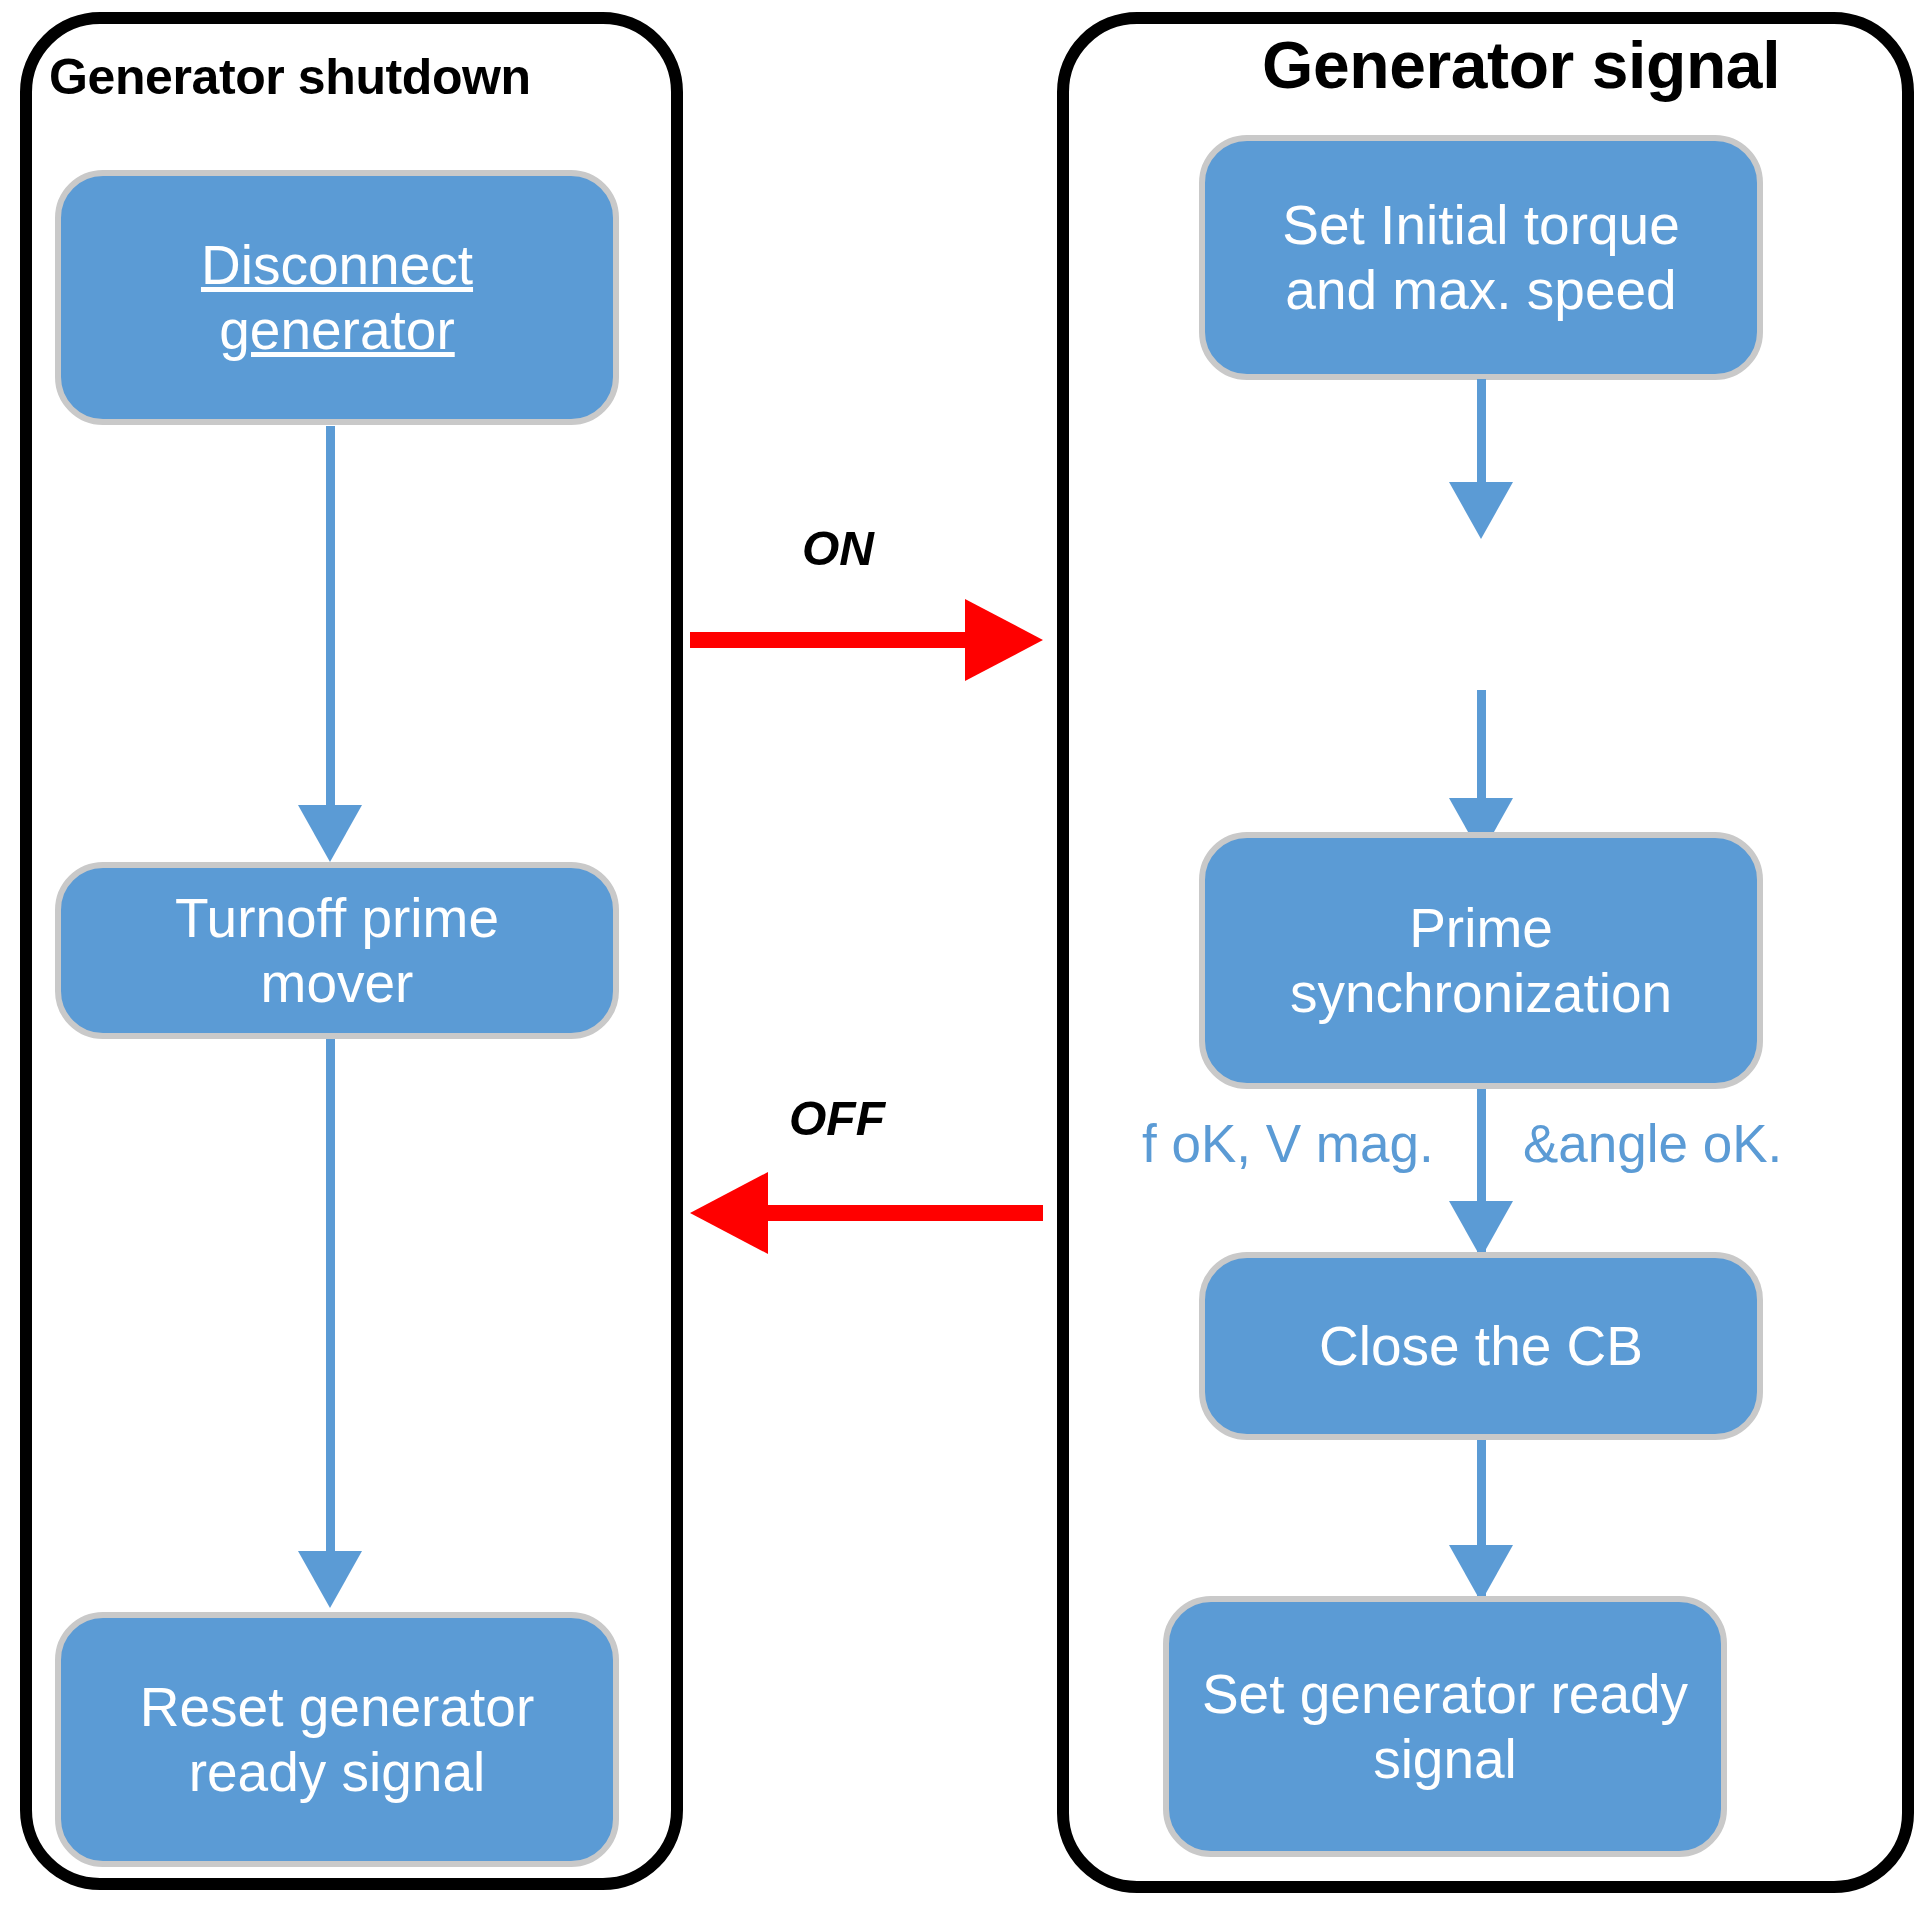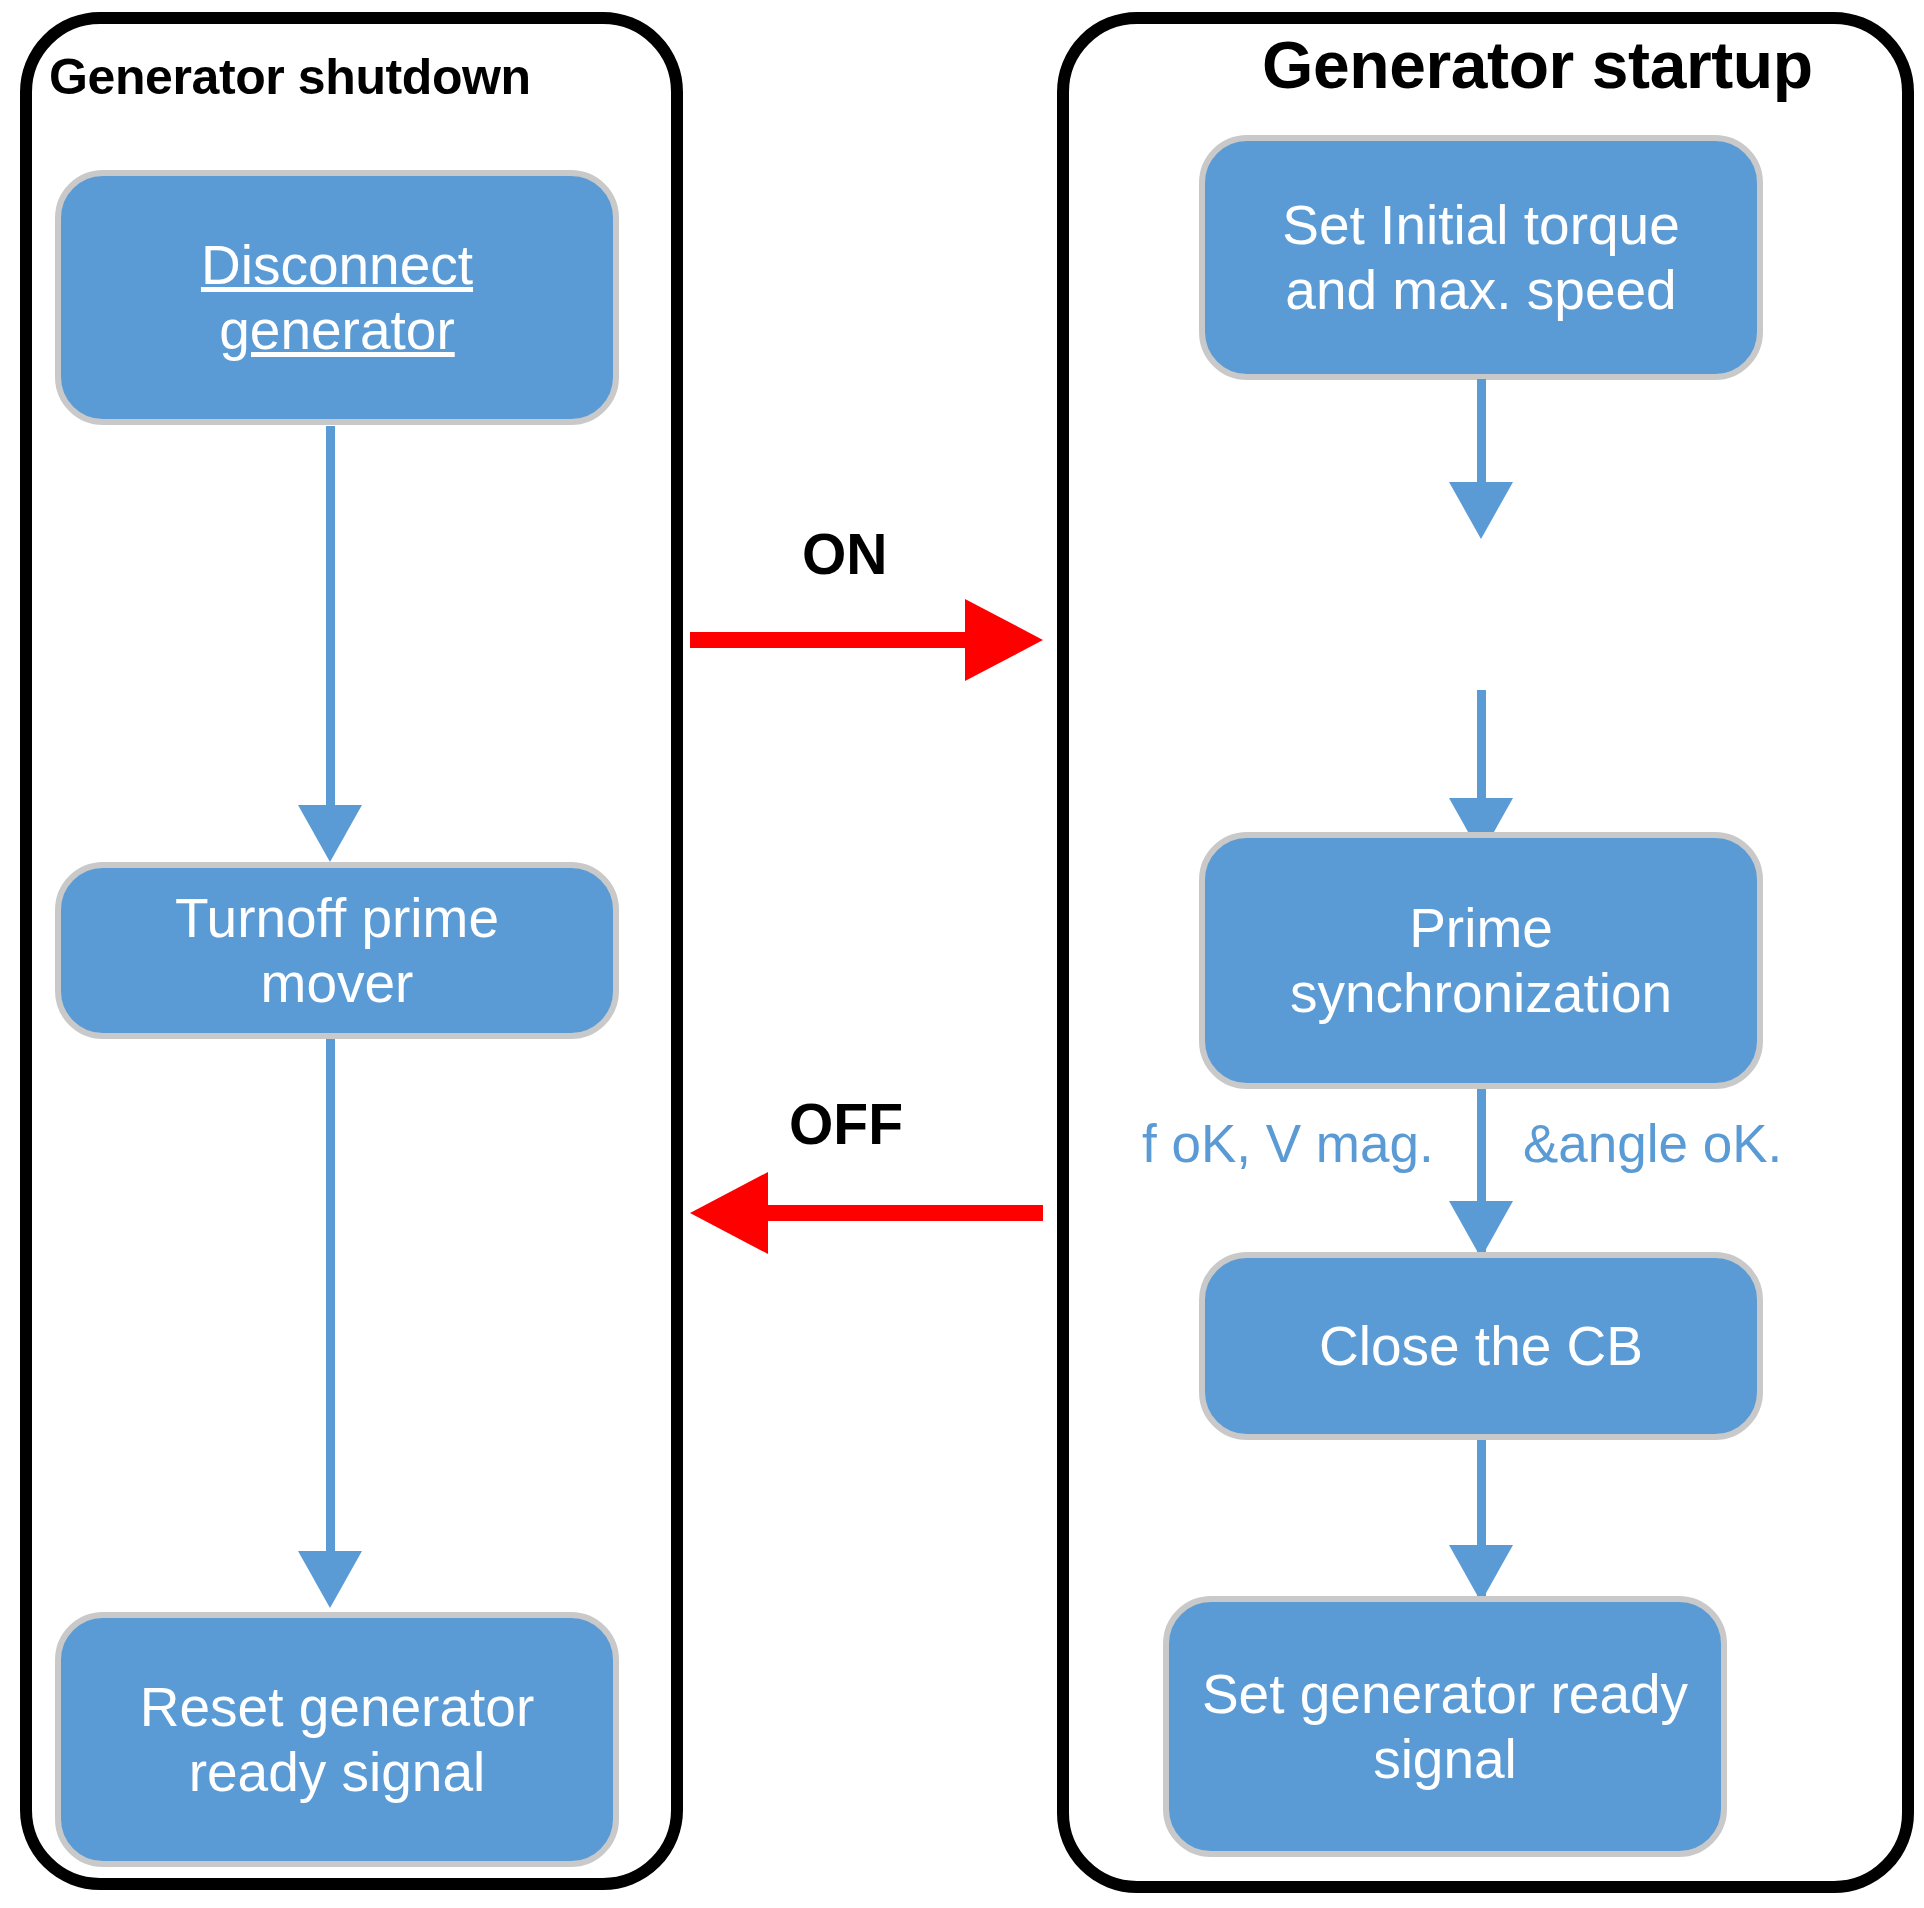--- a/index.html
+++ b/index.html
@@ -110,23 +110,24 @@
     height: 0;
     border-top: 41px solid transparent;
     border-bottom: 41px solid transparent;
   }
   .harrow.right .hhead { border-left: 78px solid #FF0000; }
   .harrow.left  .hhead { border-right: 78px solid #FF0000; }
 
   .switch-label {
     position: absolute;
     font-weight: bold;
-    font-size: 57px;
+    font-size: 48px;
     color: #000000;
     white-space: nowrap;
+    font-style: italic;
   }
   #label-on  { left: 802px; top: 521px; }
   #label-off { left: 789px; top: 1091px; }
 
   
   .annot {
     position: absolute;
     color: #5B9BD5;
     font-size: 53px;
     white-space: nowrap;
@@ -155,21 +156,21 @@
 
   <div class="vconn" style="left:330px; top:1039px;">
     <div class="stem" style="height:516px;"></div>
     <div class="head" style="top:512px;"></div>
   </div>
 
   <div class="node" id="node-reset">Reset generator
 ready signal</div>
 
   <div class="panel" id="panel-startup"></div>
-  <div class="panel-title" id="title-startup">Generator startup</div>
+  <div class="panel-title" id="title-startup">Generator signal</div>
 
   <div class="node" id="node-set-torque">Set Initial torque
 and max. speed</div>
 
   <div class="vconn" style="left:1481px; top:379px;">
     <div class="stem" style="height:135px;"></div>
     <div class="head" style="top:103px;"></div>
   </div>
 
 

